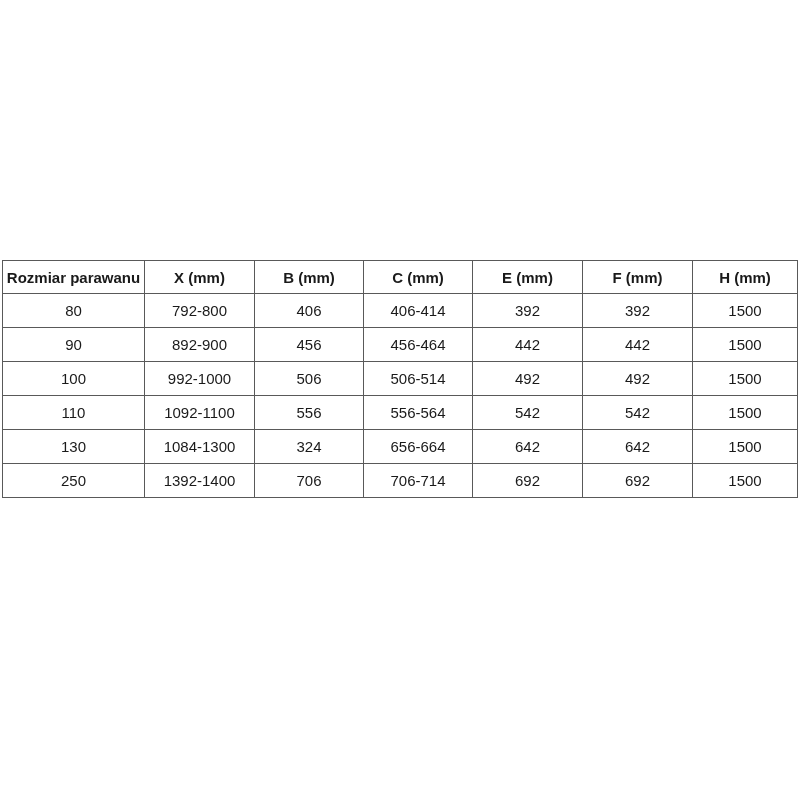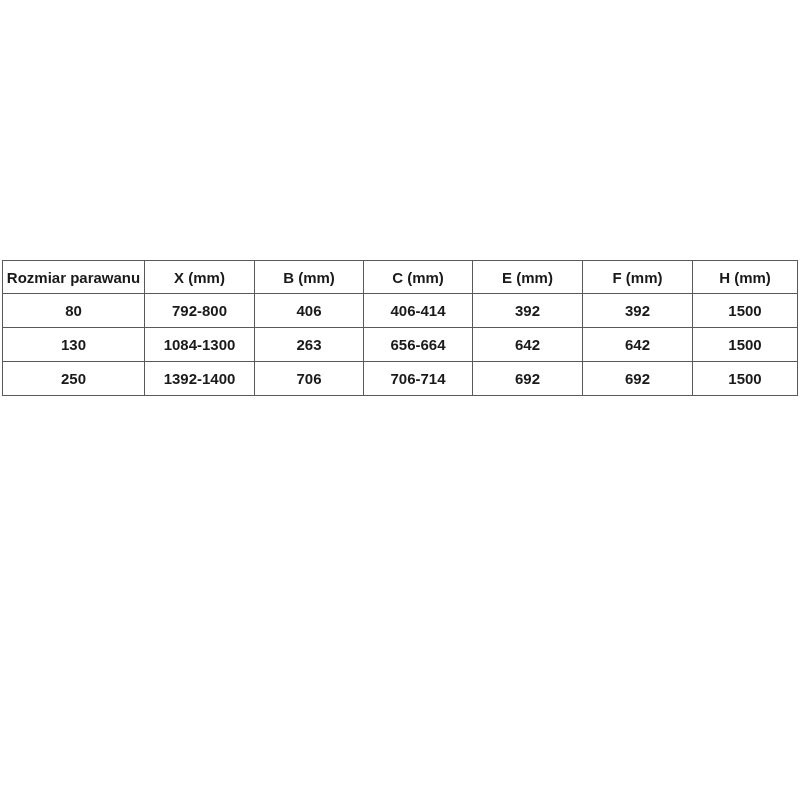--- a/index.html
+++ b/index.html
@@ -35,21 +35,21 @@
     font-size: 15px;
     padding: 0 2px;
     overflow: hidden;
     white-space: nowrap;
   }
   table.size-table th {
     font-weight: bold;
     height: 32px;
   }
   table.size-table td {
-    font-weight: bold;
+    font-weight: normal;
     height: 33px;
   }
   col.c-size { width: 142px; }
   col.c-x    { width: 110px; }
   col.c-b    { width: 109px; }
   col.c-c    { width: 109px; }
   col.c-e    { width: 110px; }
   col.c-f    { width: 110px; }
   col.c-h    { width: 105px; }
 </style>
@@ -82,23 +82,50 @@
         <tr>
           <td>80</td>
           <td>792-800</td>
           <td>406</td>
           <td>406-414</td>
           <td>392</td>
           <td>392</td>
           <td>1500</td>
         </tr>
         <tr>
+          <td>90</td>
+          <td>892-900</td>
+          <td>456</td>
+          <td>456-464</td>
+          <td>442</td>
+          <td>442</td>
+          <td>1500</td>
+        </tr>
+        <tr>
+          <td>100</td>
+          <td>992-1000</td>
+          <td>506</td>
+          <td>506-514</td>
+          <td>492</td>
+          <td>492</td>
+          <td>1500</td>
+        </tr>
+        <tr>
+          <td>110</td>
+          <td>1092-1100</td>
+          <td>556</td>
+          <td>556-564</td>
+          <td>542</td>
+          <td>542</td>
+          <td>1500</td>
+        </tr>
+        <tr>
           <td>130</td>
           <td>1084-1300</td>
-          <td>263</td>
+          <td>324</td>
           <td>656-664</td>
           <td>642</td>
           <td>642</td>
           <td>1500</td>
         </tr>
         <tr>
           <td>250</td>
           <td>1392-1400</td>
           <td>706</td>
           <td>706-714</td>

